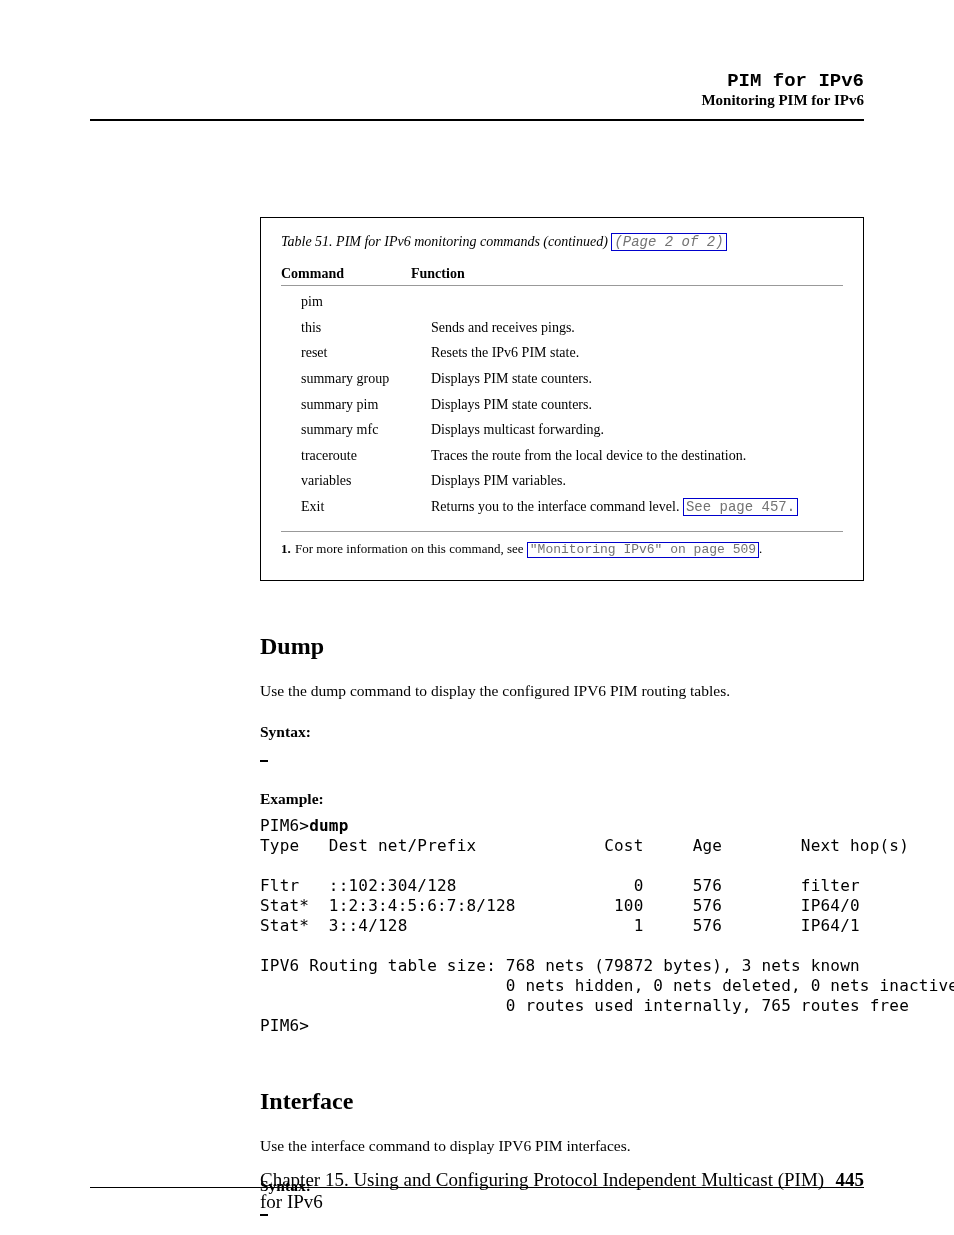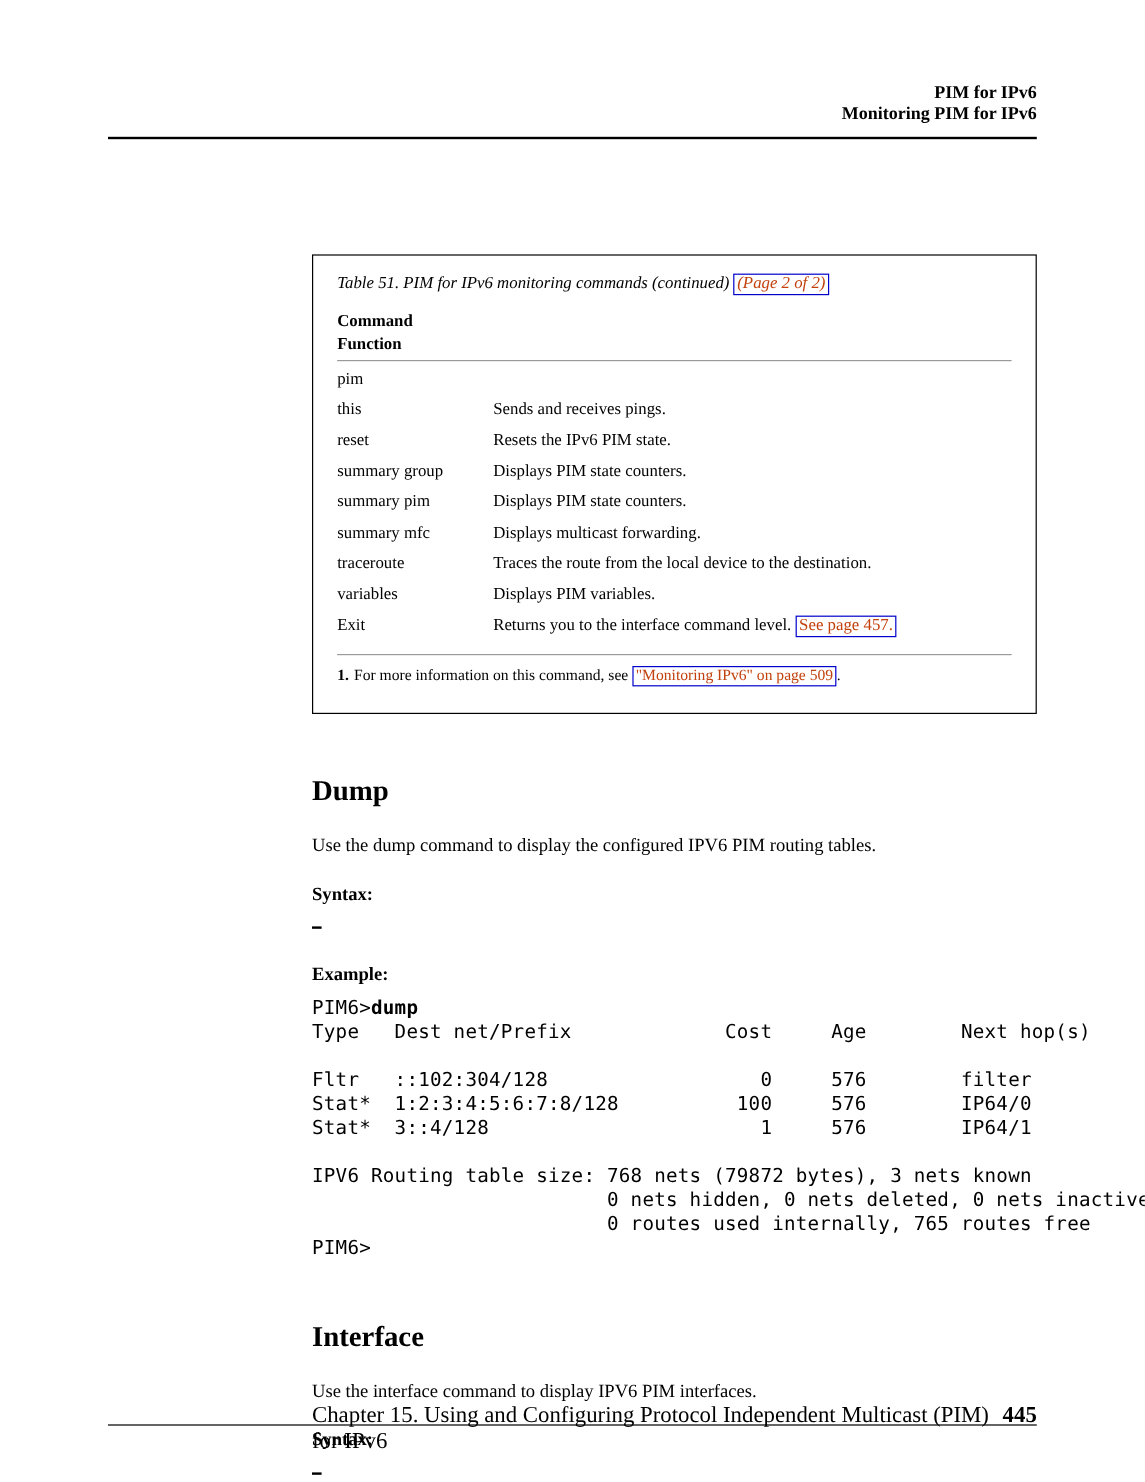--- a/index.html
+++ b/index.html
@@ -1,30 +1,30 @@
 <!DOCTYPE html>
 <html><head>
 <meta charset="utf-8">
 <style>
   @page { size: 954px 1235px; margin: 0; }
   html, body { margin: 0; padding: 0; background: #fff; font-family: "Times New Roman", Times, serif; color: #000; }
   .page { width: 954px; height: 1235px; position: relative; box-sizing: border-box; padding: 60px 90px 60px 90px; }
   .header-right { text-align: right; font-weight: bold; margin-top: 10px; }
-  .header-right .line1 { font-size: 15px; }
+  .header-right .line1 { font-size: 19px; font-family: Liberation Mono, monospace; }
   .header-right .line2 { font-size: 15px; }
   .rule { border-top: 2px solid #000; margin-top: 10px; }
 
   .table-frame { border: 1px solid #000; margin-top: 96px; margin-left: 170px; margin-right: 0px; padding: 14px 20px 22px; font-size: 14px; line-height: 1.4; position: relative; }
   .tbl-caption { font-style: italic; margin-bottom: 12px; }
-  .link { color: #c2410c; }
+  .link { color: #737373; font-family: Liberation Mono, monospace; }
   .linkbox { display: inline-block; border: 1.5px solid #0000cc; padding: 0 2px; line-height: 1.15; }
-  .tbl-header-row { display: flex; font-weight: bold; border-bottom: 1px solid #999; padding-bottom: 2px; flex-direction: column; }
+  .tbl-header-row { display: flex; font-weight: bold; border-bottom: 1px solid #999; padding-bottom: 2px; }
   .tbl-col-cmd { width: 130px; }
   .tbl-col-fn  { flex: 1; }
-  .tbl-row { display: flex; margin-top: 6px; }
+  .tbl-row { display: flex; margin-top: 6px; margin-left: 20px; }
   .tbl-row .cmd { width: 130px; }
   .tbl-row .fn  { flex: 1; }
   .tbl-bottom-rule { border-top: 1px solid #999; margin-top: 14px; }
   .tbl-footnote { font-size: 13px; margin-top: 8px; display: flex; align-items: baseline; }
   .tbl-footnote .num { font-weight: bold; width: 14px; }
   .tbl-footnote .txt { flex:1; }
 
   .section { margin-left: 170px; margin-right: 10px; font-size: 15.5px; line-height: 1.45; }
   .sec-head { font-size: 24px; font-weight: bold; margin-top: 48px; }
   .sec-para { margin-top: 16px; }

